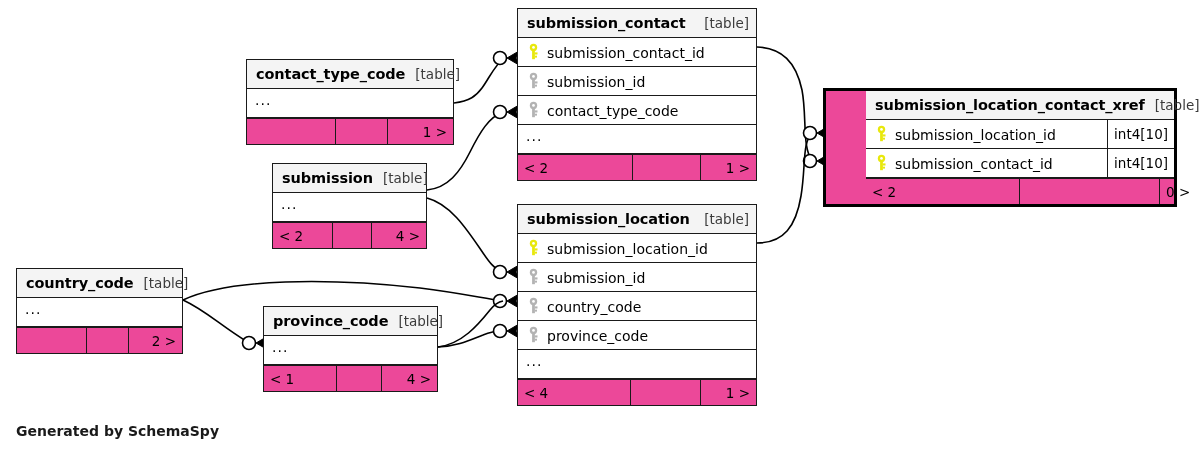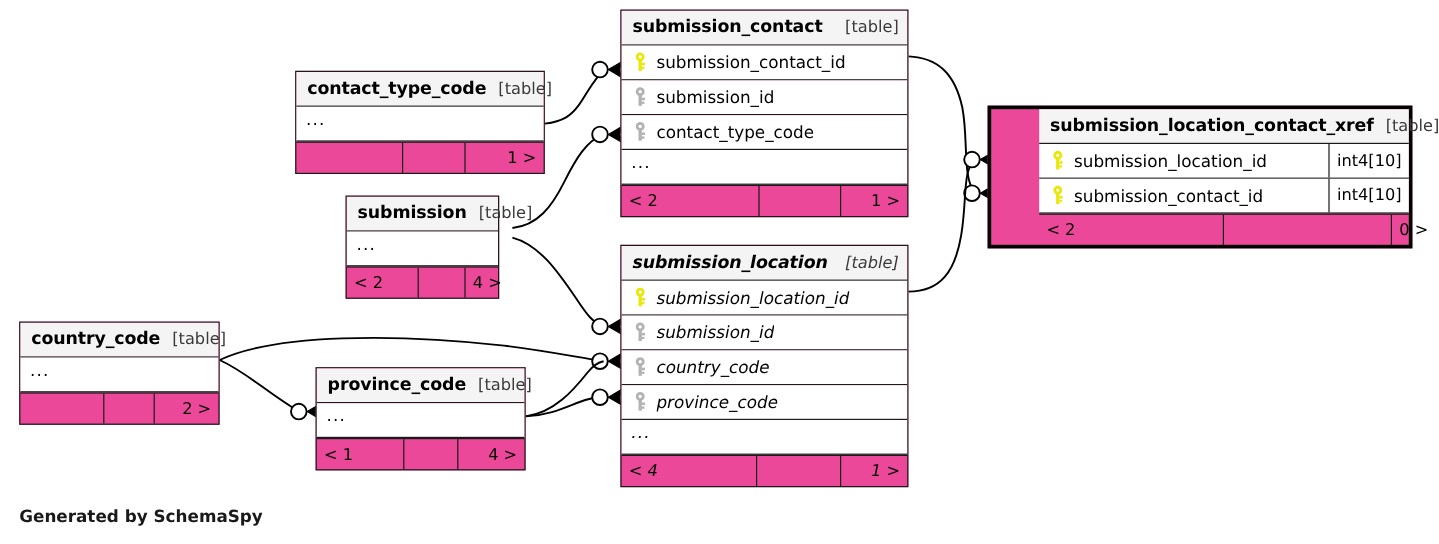--- a/index.html
+++ b/index.html
@@ -302,21 +302,21 @@
           <span class="col-label">submission_contact_id</span>
         </div>
         <div class="col-type">int4[10]</div>
       </div>
       <div class="tbl-foot">
         <div class="foot-cell foot-left" style="flex: 0 0 154px;">&lt; 2</div>
         <div class="foot-cell foot-mid" style="flex: 0 0 140px;"></div>
         <div class="foot-cell foot-right" style="flex: 1 1 auto;">0 &gt;</div>
       </div>
     </div>
-    <div class="tbl" style="left: 517px; top: 204px; width: 240px; font-style: italic;">
+    <div class="tbl" style="left: 517px; top: 204px; width: 240px;">
       <div class="tbl-title">
         <span class="tbl-name">submission_location</span>
         <span class="tbl-tag">[table]</span>
       </div>
       <div class="tbl-col">
         <div class="col-main">
           <svg class="keyico" viewBox="0 0 15 18" xmlns="http://www.w3.org/2000/svg">
             <circle cx="7.5" cy="4.4" r="3.7" fill="#e8e80c"></circle>
             <circle cx="7.5" cy="4.4" r="1.35" fill="#ffffff"></circle>
             <rect x="6.1" y="6.6" width="2.8" height="9.6" fill="#e8e80c"></rect>
@@ -382,21 +382,21 @@
         <div class="col-main">
           <span class="col-label">...</span>
         </div>
       </div>
       <div class="tbl-foot">
         <div class="foot-cell foot-left" style="flex: 0 0 89px;"></div>
         <div class="foot-cell foot-mid" style="flex: 0 0 52px;"></div>
         <div class="foot-cell foot-right" style="flex: 1 1 auto;">1 &gt;</div>
       </div>
     </div>
-    <div class="tbl" style="left: 272px; top: 163px; width: 128px; margin-left: 16px;">
+    <div class="tbl" style="left: 272px; top: 163px; width: 155px;">
       <div class="tbl-title">
         <span class="tbl-name">submission</span>
         <span class="tbl-tag">[table]</span>
       </div>
       <div class="tbl-col ellipsis-row">
         <div class="col-main">
           <span class="col-label">...</span>
         </div>
       </div>
       <div class="tbl-foot">

